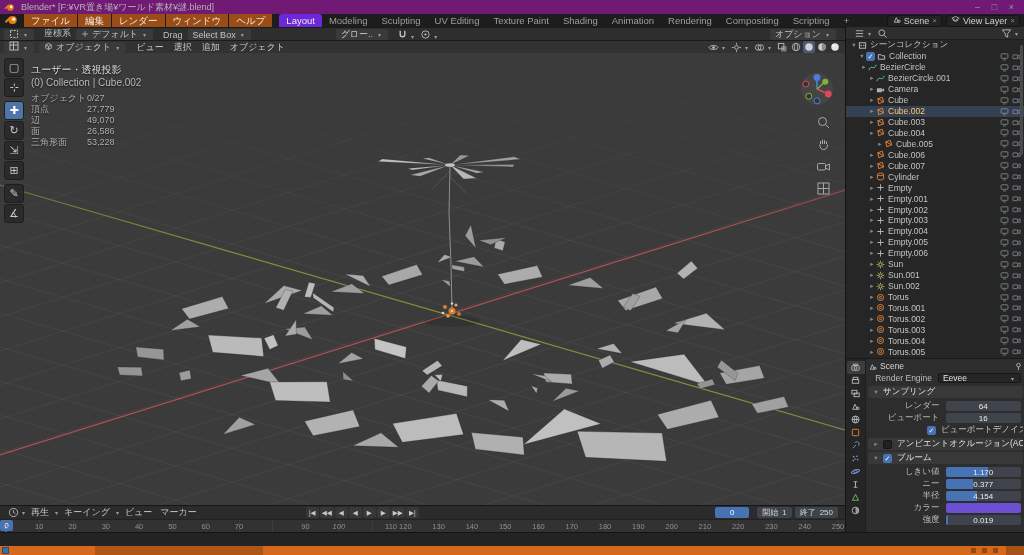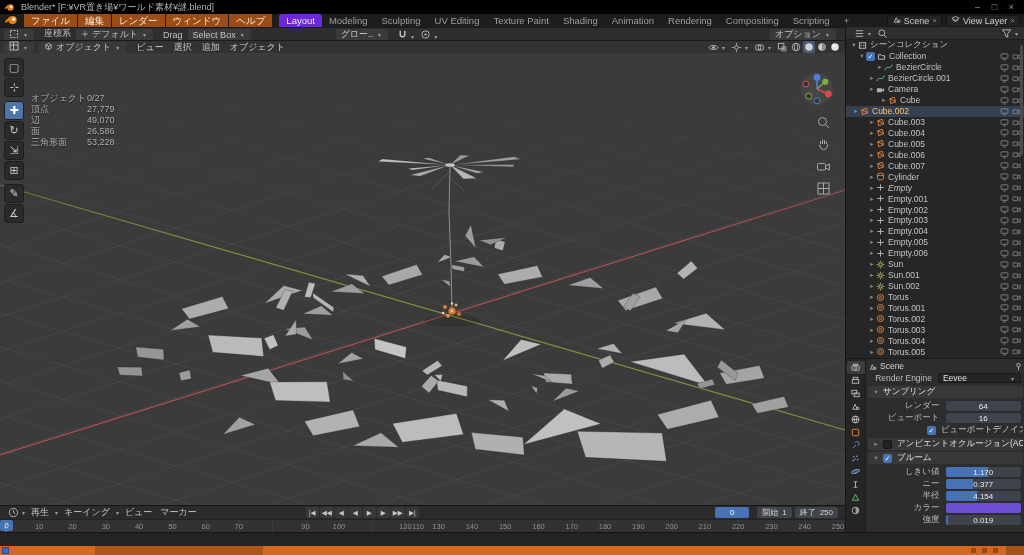--- a/index.html
+++ b/index.html
@@ -1,21 +1,21 @@
 <!DOCTYPE html>
 <html style="--accent: #4772b3;"><head>
 <meta charset="utf-8">
 <style>
   *{margin:0;padding:0;box-sizing:border-box;font-family:"Liberation Sans","DejaVu Sans",sans-serif;}
   html,body{background:#000;}
   #root{position:relative;width:1024px;height:555px;background:#2d2d2d;overflow:hidden;color:#d0d0d0;font-size:10px;user-select:none;--accent:#4772b3;}
   .spacer{flex:1;}
   .caret{font-size:6px;color:#9a9a9a;margin:0 2px;}
   
-  #titlebar{position:absolute;top:0;left:0;width:1024px;height:14px;background:#000000;display:flex;align-items:center;padding:0 4px;font-size:9px;color:#b4b4b4;}
+  #titlebar{position:absolute;top:0;left:0;width:1024px;height:14px;background:#701a75;display:flex;align-items:center;padding:0 4px;font-size:9px;color:#b4b4b4;}
   .wbtn{width:17px;text-align:center;color:#9a9a9a;font-size:9px;line-height:14px;}
   
   #topbar{position:absolute;top:14px;left:0;width:1024px;height:13px;background:#1d1d1d;display:flex;align-items:center;font-size:9.5px;}
   .menu-item{padding:0 7px;height:13px;line-height:13px;background:#9a4d17;color:#f4e7d8;margin-right:1px;}
   .ws-tab{padding:0 7px;height:13px;line-height:13px;color:#9f9f9f;}
   .ws-tab.active{background:#6d28d9;color:#ececec;border-radius:3px 3px 0 0;}
   .fieldpill{display:flex;align-items:center;gap:3px;background:#232323;border:1px solid #141414;border-radius:3px;height:12px;padding:0 4px;color:#cfcfcf;margin-right:4px;font-size:9px;}
   .xmark{color:#8a8a8a;font-size:8px;}
   
   .hrow{position:absolute;left:0;width:845px;height:13px;background:#2e2e2e;display:flex;align-items:center;font-size:9px;color:#c6c6c6;border-top:1px solid #1b1b1b;padding:0 4px;}
@@ -426,20 +426,24 @@
     <div id="vtools">
         <div class="vtool">▢</div>
         <div class="vtool" style="margin-bottom: 4px;">⊹</div>
         <div class="vtool active">✚</div>
         <div class="vtool">↻</div>
         <div class="vtool">⇲</div>
         <div class="vtool" style="margin-bottom: 4px;">⊞</div>
         <div class="vtool">✎</div>
         <div class="vtool">∡</div>
       </div>
+    <div id="vpinfo">
+      <div>ユーザー・透視投影</div>
+      <div class="l2">(0) Collection | Cube.002</div>
+    </div>
     <div id="vpstats">
       <div class="statrow">
           <span class="statlabel">オブジェクト</span>
           <span>0/27</span>
         </div>
       <div class="statrow">
           <span class="statlabel">頂点</span>
           <span>27,779</span>
         </div>
       <div class="statrow">
@@ -546,21 +550,21 @@
               <path d="M3.5 8.8 H6.5" stroke="#8f9f97"></path>
             </svg>
           </span>
           <span class="tg">
             <svg viewBox="0 0 10 10">
               <rect x="1" y="3.2" width="5.2" height="4.2" rx="0.5" fill="none" stroke="#8f97a8"></rect>
               <path d="M6.2 4.6 L9 3.2 V7.4 L6.2 6" fill="none" stroke="#8f97a8"></path>
             </svg>
           </span>
         </div>
-        <div class="orow" style="padding-left: 30px;">
+        <div class="orow" style="padding-left: 14px;">
           <span class="oc">▸</span>
           <span class="oi">
             <svg viewBox="0 0 10 10">
               <path d="M1 8 C3 1 7 9 9 2" fill="none" stroke="#5fc0c0" stroke-width="1.1"></path>
             </svg>
           </span>
           <span class="nm">BezierCircle</span>
           <span class="spacer"></span>
           <span class="tg">
             <svg viewBox="0 0 10 10">
@@ -612,21 +616,21 @@
               <path d="M3.5 8.8 H6.5" stroke="#8f9f97"></path>
             </svg>
           </span>
           <span class="tg">
             <svg viewBox="0 0 10 10">
               <rect x="1" y="3.2" width="5.2" height="4.2" rx="0.5" fill="none" stroke="#8f97a8"></rect>
               <path d="M6.2 4.6 L9 3.2 V7.4 L6.2 6" fill="none" stroke="#8f97a8"></path>
             </svg>
           </span>
         </div>
-        <div class="orow" style="padding-left: 34px;">
+        <div class="orow" style="padding-left: 22px;">
           <span class="oc">▸</span>
           <span class="oi">
             <svg viewBox="0 0 10 10">
               <path d="M2 3 L7 1.5 8.5 6.5 3 8.5 Z M2 3 L8.5 6.5" fill="none" stroke="#e8883c" stroke-width="1"></path>
             </svg>
           </span>
           <span class="nm">Cube</span>
           <span class="spacer"></span>
           <span class="tg">
             <svg viewBox="0 0 10 10">
@@ -634,21 +638,21 @@
               <path d="M3.5 8.8 H6.5" stroke="#8f9f97"></path>
             </svg>
           </span>
           <span class="tg">
             <svg viewBox="0 0 10 10">
               <rect x="1" y="3.2" width="5.2" height="4.2" rx="0.5" fill="none" stroke="#8f97a8"></rect>
               <path d="M6.2 4.6 L9 3.2 V7.4 L6.2 6" fill="none" stroke="#8f97a8"></path>
             </svg>
           </span>
         </div>
-        <div class="orow sel" style="padding-left: 6px;">
+        <div class="orow sel" style="padding-left: 22px;">
           <span class="oc">▸</span>
           <span class="oi">
             <svg viewBox="0 0 10 10">
               <path d="M2 3 L7 1.5 8.5 6.5 3 8.5 Z M2 3 L8.5 6.5" fill="none" stroke="#e8883c" stroke-width="1"></path>
             </svg>
           </span>
           <span class="nm">Cube.002</span>
           <span class="spacer"></span>
           <span class="tg">
             <svg viewBox="0 0 10 10">
@@ -700,21 +704,21 @@
               <path d="M3.5 8.8 H6.5" stroke="#8f9f97"></path>
             </svg>
           </span>
           <span class="tg">
             <svg viewBox="0 0 10 10">
               <rect x="1" y="3.2" width="5.2" height="4.2" rx="0.5" fill="none" stroke="#8f97a8"></rect>
               <path d="M6.2 4.6 L9 3.2 V7.4 L6.2 6" fill="none" stroke="#8f97a8"></path>
             </svg>
           </span>
         </div>
-        <div class="orow" style="padding-left: 22px;">
+        <div class="orow" style="padding-left: 22px; margin-left: 8px;">
           <span class="oc">▸</span>
           <span class="oi">
             <svg viewBox="0 0 10 10">
               <path d="M2 3 L7 1.5 8.5 6.5 3 8.5 Z M2 3 L8.5 6.5" fill="none" stroke="#e8883c" stroke-width="1"></path>
             </svg>
           </span>
           <span class="nm">Cube.005</span>
           <span class="spacer"></span>
           <span class="tg">
             <svg viewBox="0 0 10 10">
@@ -789,21 +793,21 @@
               <path d="M3.5 8.8 H6.5" stroke="#8f9f97"></path>
             </svg>
           </span>
           <span class="tg">
             <svg viewBox="0 0 10 10">
               <rect x="1" y="3.2" width="5.2" height="4.2" rx="0.5" fill="none" stroke="#8f97a8"></rect>
               <path d="M6.2 4.6 L9 3.2 V7.4 L6.2 6" fill="none" stroke="#8f97a8"></path>
             </svg>
           </span>
         </div>
-        <div class="orow" style="padding-left: 22px; font-style: italic;">
+        <div class="orow" style="padding-left: 22px;">
           <span class="oc">▸</span>
           <span class="oi">
             <svg viewBox="0 0 10 10">
               <path d="M5 1.5 V8.5 M1.5 5 H8.5" stroke="#b0b0b0" stroke-width="1.1"></path>
             </svg>
           </span>
           <span class="nm">Empty</span>
           <span class="spacer"></span>
           <span class="tg">
             <svg viewBox="0 0 10 10">
@@ -1395,21 +1399,21 @@
         <div class="tick" style="left: 39.28px;">10</div>
         <div class="tick" style="left: 72.56px;">20</div>
         <div class="tick" style="left: 105.84px;">30</div>
         <div class="tick" style="left: 139.12px;">40</div>
         <div class="tick" style="left: 172.4px;">50</div>
         <div class="tick" style="left: 205.68px;">60</div>
         <div class="tick" style="left: 238.96px;">70</div>
         <div class="tick" style="left: 272.24px; margin-top: 29px;">80</div>
         <div class="tick" style="left: 305.52px;">90</div>
         <div class="tick" style="left: 338.8px; font-style: italic;">100</div>
-        <div class="tick" style="left: 391px; margin-left: 27px;">110</div>
+        <div class="tick" style="left: 391px;">110</div>
         <div class="tick" style="left: 405.36px;">120</div>
         <div class="tick" style="left: 438.64px;">130</div>
         <div class="tick" style="left: 471.92px;">140</div>
         <div class="tick" style="left: 505.2px;">150</div>
         <div class="tick" style="left: 538.48px;">160</div>
         <div class="tick" style="left: 571.76px;">170</div>
         <div class="tick" style="left: 605.04px;">180</div>
         <div class="tick" style="left: 638.32px;">190</div>
         <div class="tick" style="left: 671.6px;">200</div>
         <div class="tick" style="left: 704.88px;">210</div>

